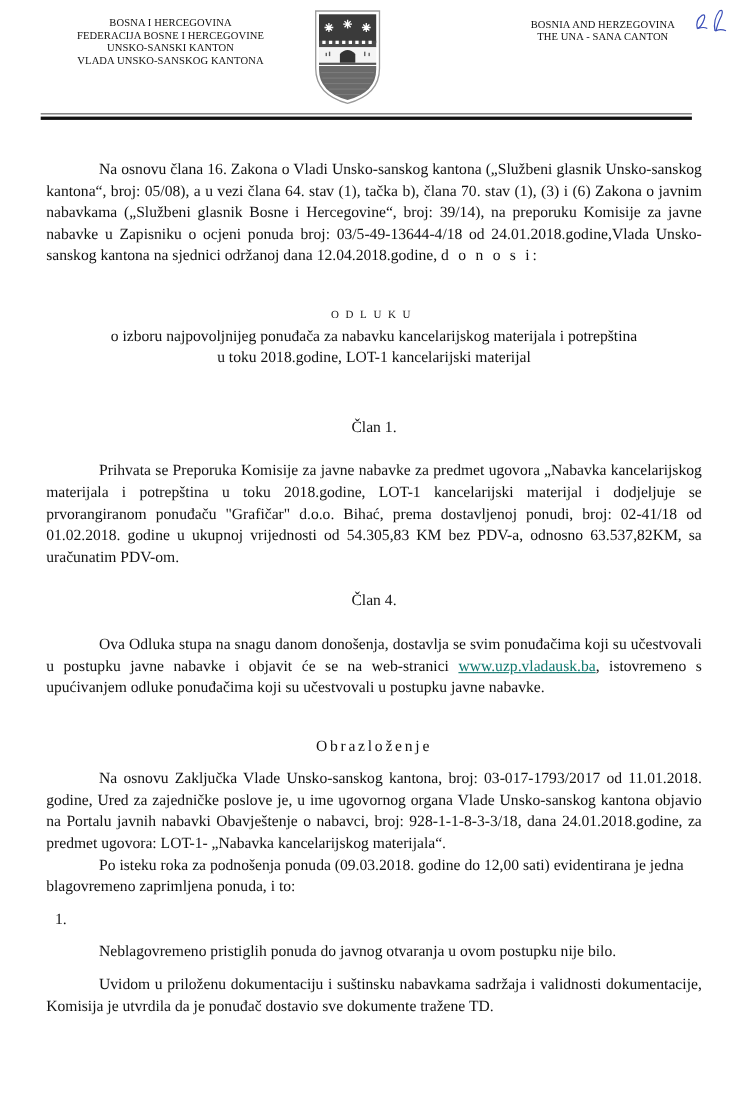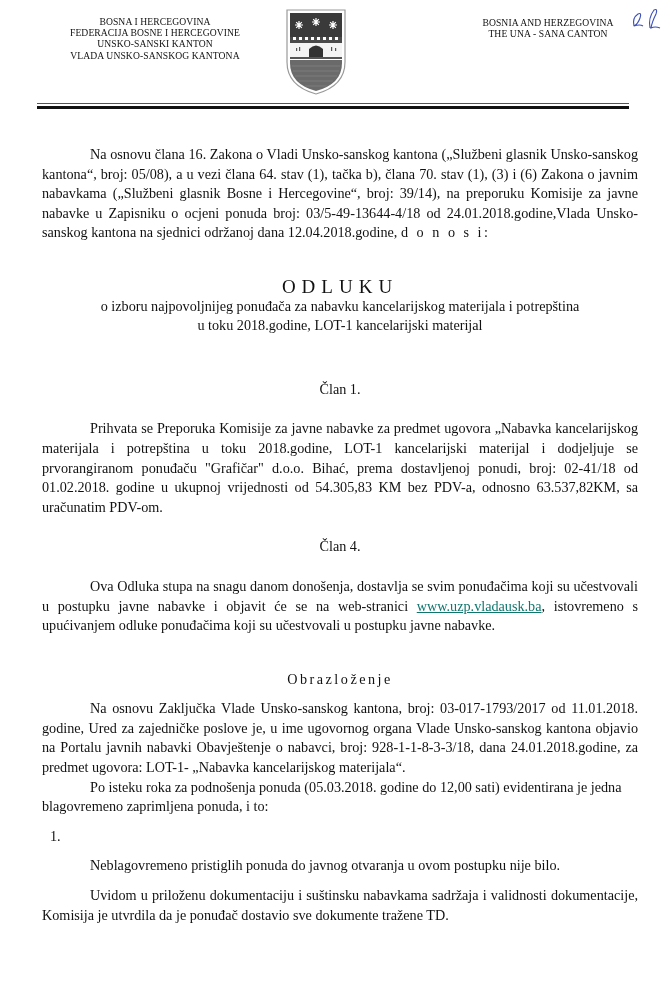--- a/index.html
+++ b/index.html
@@ -23,21 +23,21 @@
   .signature {
     position: absolute; left: 630px; top: 6px; width: 36px; height: 26px;
   }
   .rule-thin { position: absolute; left: 37px; top: 103px; width: 592px; height: 1px; background: #555; }
   .rule-thick { position: absolute; left: 37px; top: 106px; width: 592px; height: 3px; background: #111; }
 
   .page { position: absolute; left: 42px; top: 117px; width: 596px; font-size: 14.2px; line-height: 19.6px; margin-top: 28px; }
   p { margin: 0; text-align: justify; }
   .indent { text-indent: 48px; }
   .center { text-align: center; }
-  .title { letter-spacing: 6px; font-size: 19px; text-align: center; }
+  .title { letter-spacing: 6px; font-size: 10px; text-align: center; }
   .spaced { letter-spacing: 2.5px; }
   a.link { color: #0f766e; text-decoration: underline; }
   .list-item { padding-left: 8px; display: flex; }
   .list-num { width: 24px; }
   .sp-s { height: 10px; }
   .sp-m { height: 20px; }
   .sp-l { height: 34px; }
 </style>
 </head>
 <body>
@@ -123,21 +123,21 @@
 
   <p class="center">Član 4.</p>
   <div class="sp-m"></div>
   <p class="indent"><span>Ova Odluka stupa na snagu danom donošenja, dostavlja se svim ponuđačima koji su učestvovali u postupku javne nabavke i objavit će se na web-stranici </span><a class="link">www.uzp.vladausk.ba</a><span>, istovremeno s upućivanjem odluke ponuđačima koji su učestvovali u postupku javne nabavke.</span></p>
 
   <div class="sp-l"></div>
 
   <p class="center spaced">Obrazloženje</p>
   <div class="sp-s"></div>
   <p class="indent">Na osnovu Zaključka Vlade Unsko-sanskog kantona, broj: 03-017-1793/2017 od 11.01.2018. godine, Ured za zajedničke poslove je, u ime ugovornog organa Vlade Unsko-sanskog kantona objavio na Portalu javnih nabavki Obavještenje o nabavci, broj:  928-1-1-8-3-3/18, dana 24.01.2018.godine, za predmet ugovora: LOT-1- „Nabavka kancelarijskog materijala“.</p>
-  <p class="indent" style="text-align:left">Po isteku roka za podnošenja ponuda (05.03.2018. godine do 12,00 sati) evidentirana je jedna  blagovremeno zaprimljena ponuda, i to:</p>
+  <p class="indent" style="text-align:left">Po isteku roka za podnošenja ponuda (09.03.2018. godine do 12,00 sati) evidentirana je jedna  blagovremeno zaprimljena ponuda, i to:</p>
 
   <div class="sp-s"></div>
   <div class="list-item">
     <span class="list-num">1.</span>
   </div>
 
   <div class="sp-s"></div>
   <p class="indent">Neblagovremeno pristiglih ponuda do javnog otvaranja u ovom postupku nije bilo.</p>
   <div class="sp-s"></div>
   <p class="indent">Uvidom u priloženu dokumentaciju i suštinsku nabavkama sadržaja i validnosti dokumentacije, Komisija je utvrdila da je ponuđač dostavio sve dokumente tražene TD.</p>

